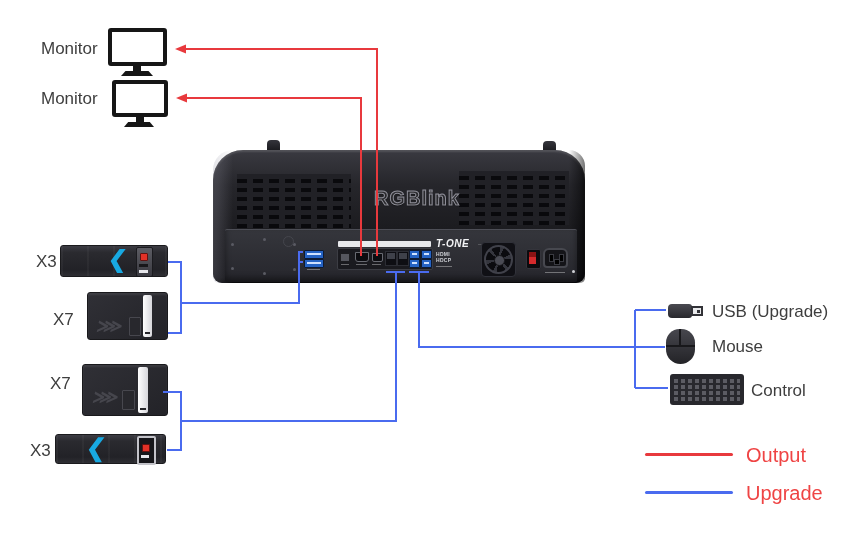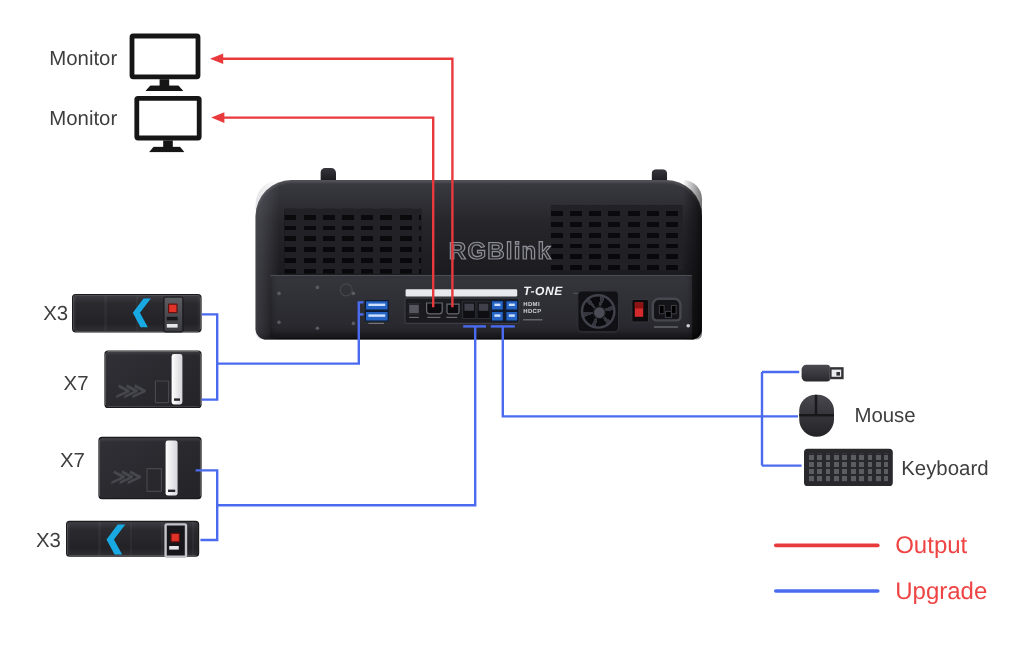--- a/index.html
+++ b/index.html
@@ -20,21 +20,21 @@
     border-radius:30px 0 0 9px;background:linear-gradient(90deg,rgba(160,160,175,.28),rgba(160,160,175,0));}
   .dev-body::after{content:"";position:absolute;right:0;top:0;width:16px;height:100%;
     border-radius:0 30px 9px 0;background:linear-gradient(270deg,rgba(0,0,0,.55),rgba(0,0,0,0));}
   .knob{position:absolute;width:13px;height:12px;background:linear-gradient(180deg,#35353c,#17171b);
     border-radius:4px 4px 1px 1px;border-bottom:2px solid #0b0b0e;}
   .vents{position:absolute;height:54px;
     background:
       repeating-linear-gradient(0deg, transparent 0 4px, #212126 4px 9px),
       repeating-linear-gradient(90deg, #08080b 0 10px, #212126 10px 16px);
     opacity:.92;}
-  .brand{position:absolute;left:350px;top:199px;width:134px;text-align:center;
+  .brand{position:absolute;left:350px;top:187px;width:134px;text-align:center;
     font-size:20px;font-weight:700;letter-spacing:1px;color:rgba(150,150,160,.22);
     -webkit-text-stroke:1px #8f8f99;text-shadow:0 1px 1px rgba(0,0,0,.7);}
 
   .panel{position:absolute;left:225px;top:229px;width:352px;height:52px;
     background:linear-gradient(180deg,#35363c 0%,#26262c 100%);
     border-top:1px solid #4d4e56;border-radius:2px;box-shadow:inset 0 -4px 6px rgba(0,0,0,.45);}
   .screw{position:absolute;width:3px;height:3px;border-radius:50%;background:#5a5b63;}
   .emboss{position:absolute;width:9px;height:9px;border-radius:50%;border:1px solid #45464d;}
 
   .port-usb{position:absolute;width:18px;height:7px;background:#2563c4;border:1px solid #0d1a33;border-radius:1px;}
@@ -216,28 +216,29 @@
   <div class="xbar" style="left:55px;top:434px;width:111px;height:30px;"></div>
   <div class="chev" style="left:86px;top:434px;font-size:24px;">❮</div>
   <div class="xmodule-lite" style="left:137px;top:436px;width:15px;height:25px;"></div>
   <div class="reddot" style="left:142px;top:444px;"></div>
   <div class="slotlite" style="left:141px;top:455px;width:8px;"></div>
 
   <div>
     <div class="usbdrive-body"></div>
     <div class="usbdrive-conn"></div>
   </div>
+  <div class="lbl" style="left:712px;top:302px;">USB (Upgrade)</div>
 
   <div class="mouse"></div>
   <div class="lbl" style="left:712px;top:337px;">Mouse</div>
 
   <div class="keyboard">
       <div class="keyboard-keys"></div>
     </div>
-  <div class="lbl" style="left:751px;top:381px;">Keyboard</div>
+  <div class="lbl" style="left:751px;top:381px;">Control</div>
 
   <div class="legend-line" style="left:645px;top:453px;background:var(--c-output);"></div>
   <div class="legend-text" style="left:746px;top:444px;">Output</div>
   <div class="legend-line" style="left:645px;top:491px;background:var(--c-control);"></div>
   <div class="legend-text" style="left:746px;top:482px;">Upgrade</div>
 
   <svg class="wires" width="850" height="544" viewBox="0 0 850 544">
 
     <polyline class="wire-out" points="184,49 377,49 377,256"></polyline>
     <polygon class="head-out" points="175,49 186,44.6 186,53.4"></polygon>

